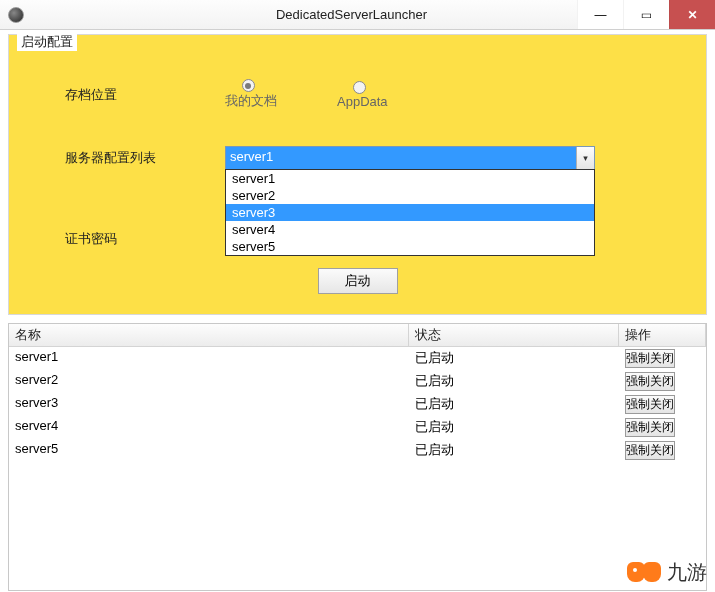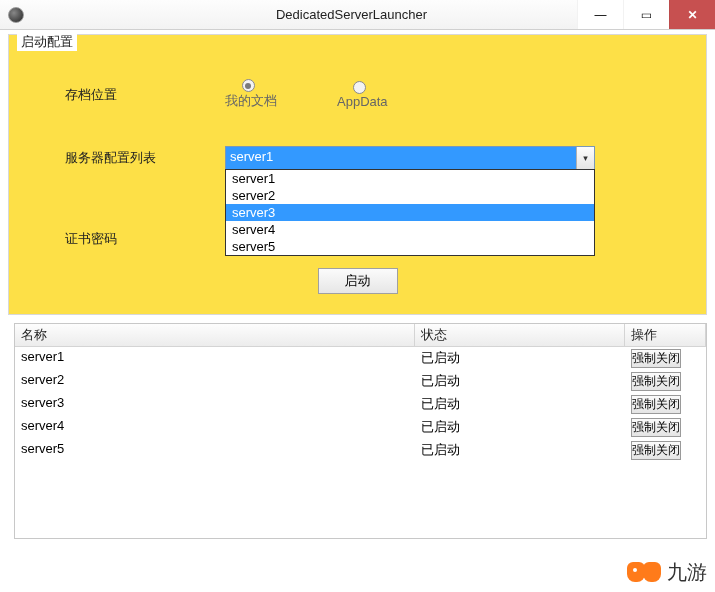--- a/index.html
+++ b/index.html
@@ -137,23 +137,23 @@
   .btn {
     min-width: 80px;
     padding: 3px 20px;
     background: linear-gradient(#fbfbfb,#e6e6e6);
     border: 1px solid #a0a0a0;
     font-size: 13px;
     text-align: center;
     cursor: default;
   }
   .grid-wrap {
-    margin: 4px 8px 8px 14px;
+    margin: 4px 8px 8px 8px;
     border: 1px solid #c8c8c8;
-    height: 216px;
+    height: 268px;
     background: #fff;
     overflow: hidden;
   }
   .grid-head, .grid-row {
     display: flex;
     font-size: 13px;
   }
   .grid-head > div {
     background: linear-gradient(#fdfdfd,#ececec);
     border-right: 1px solid #d4d4d4;

